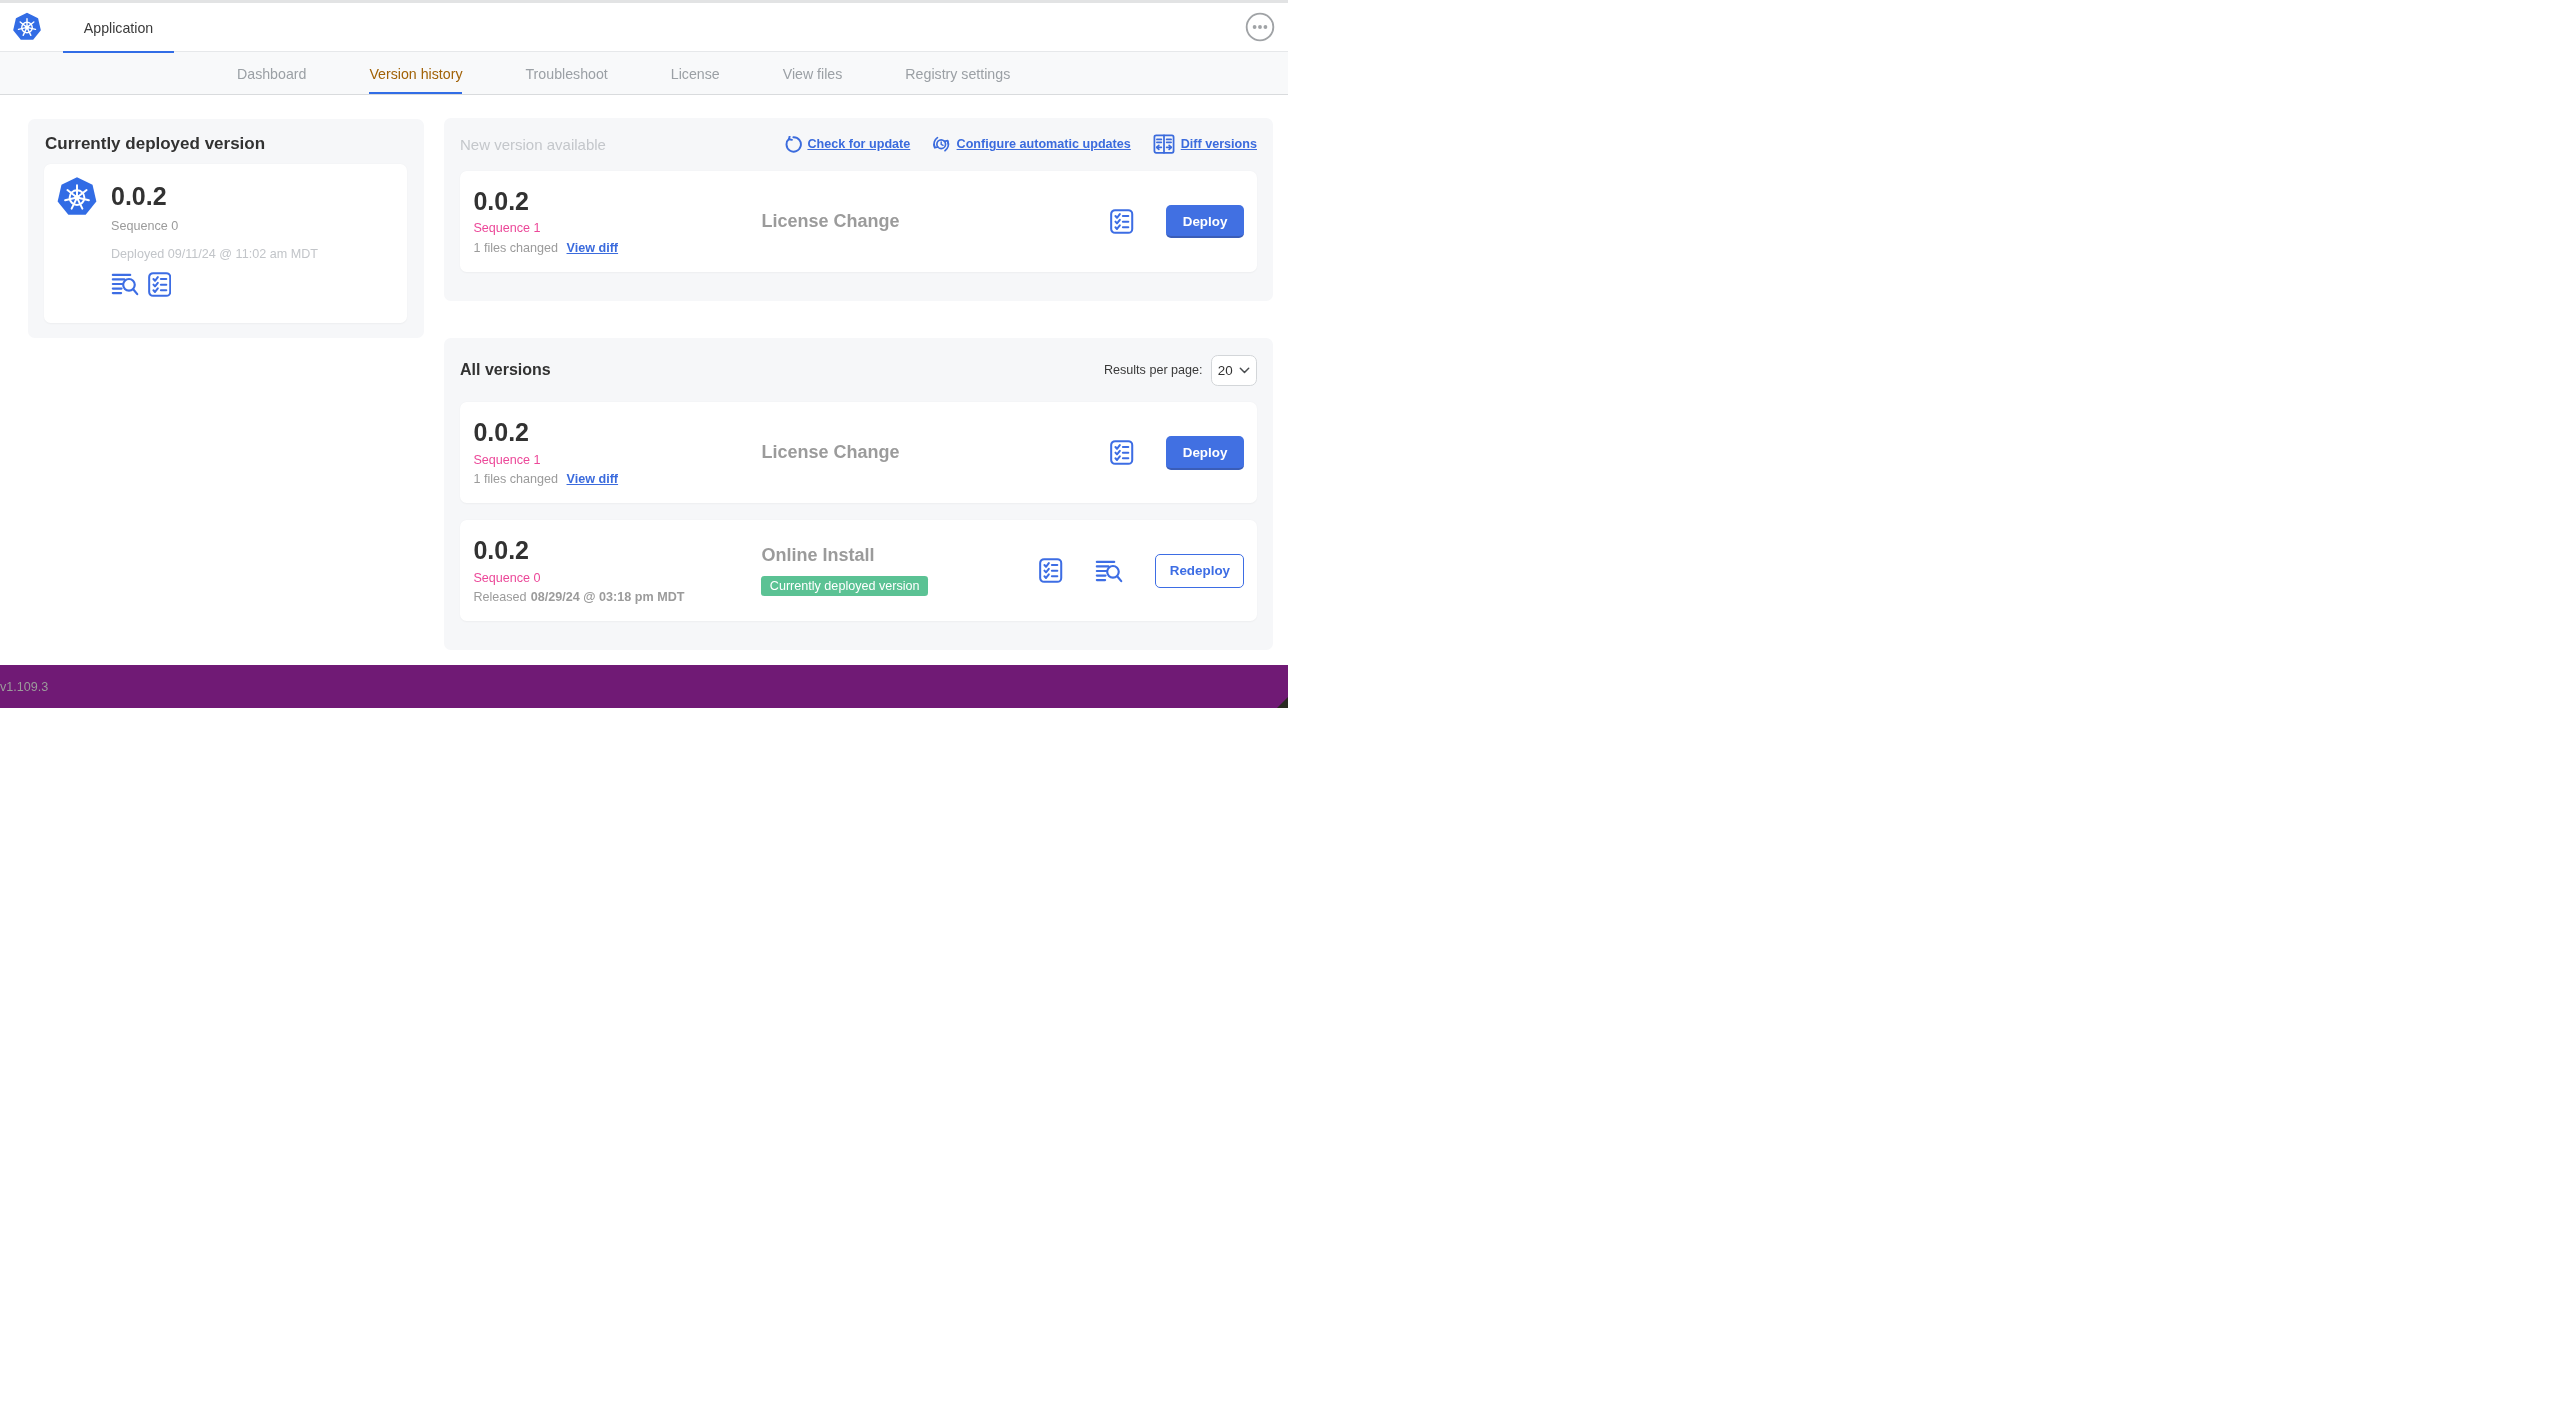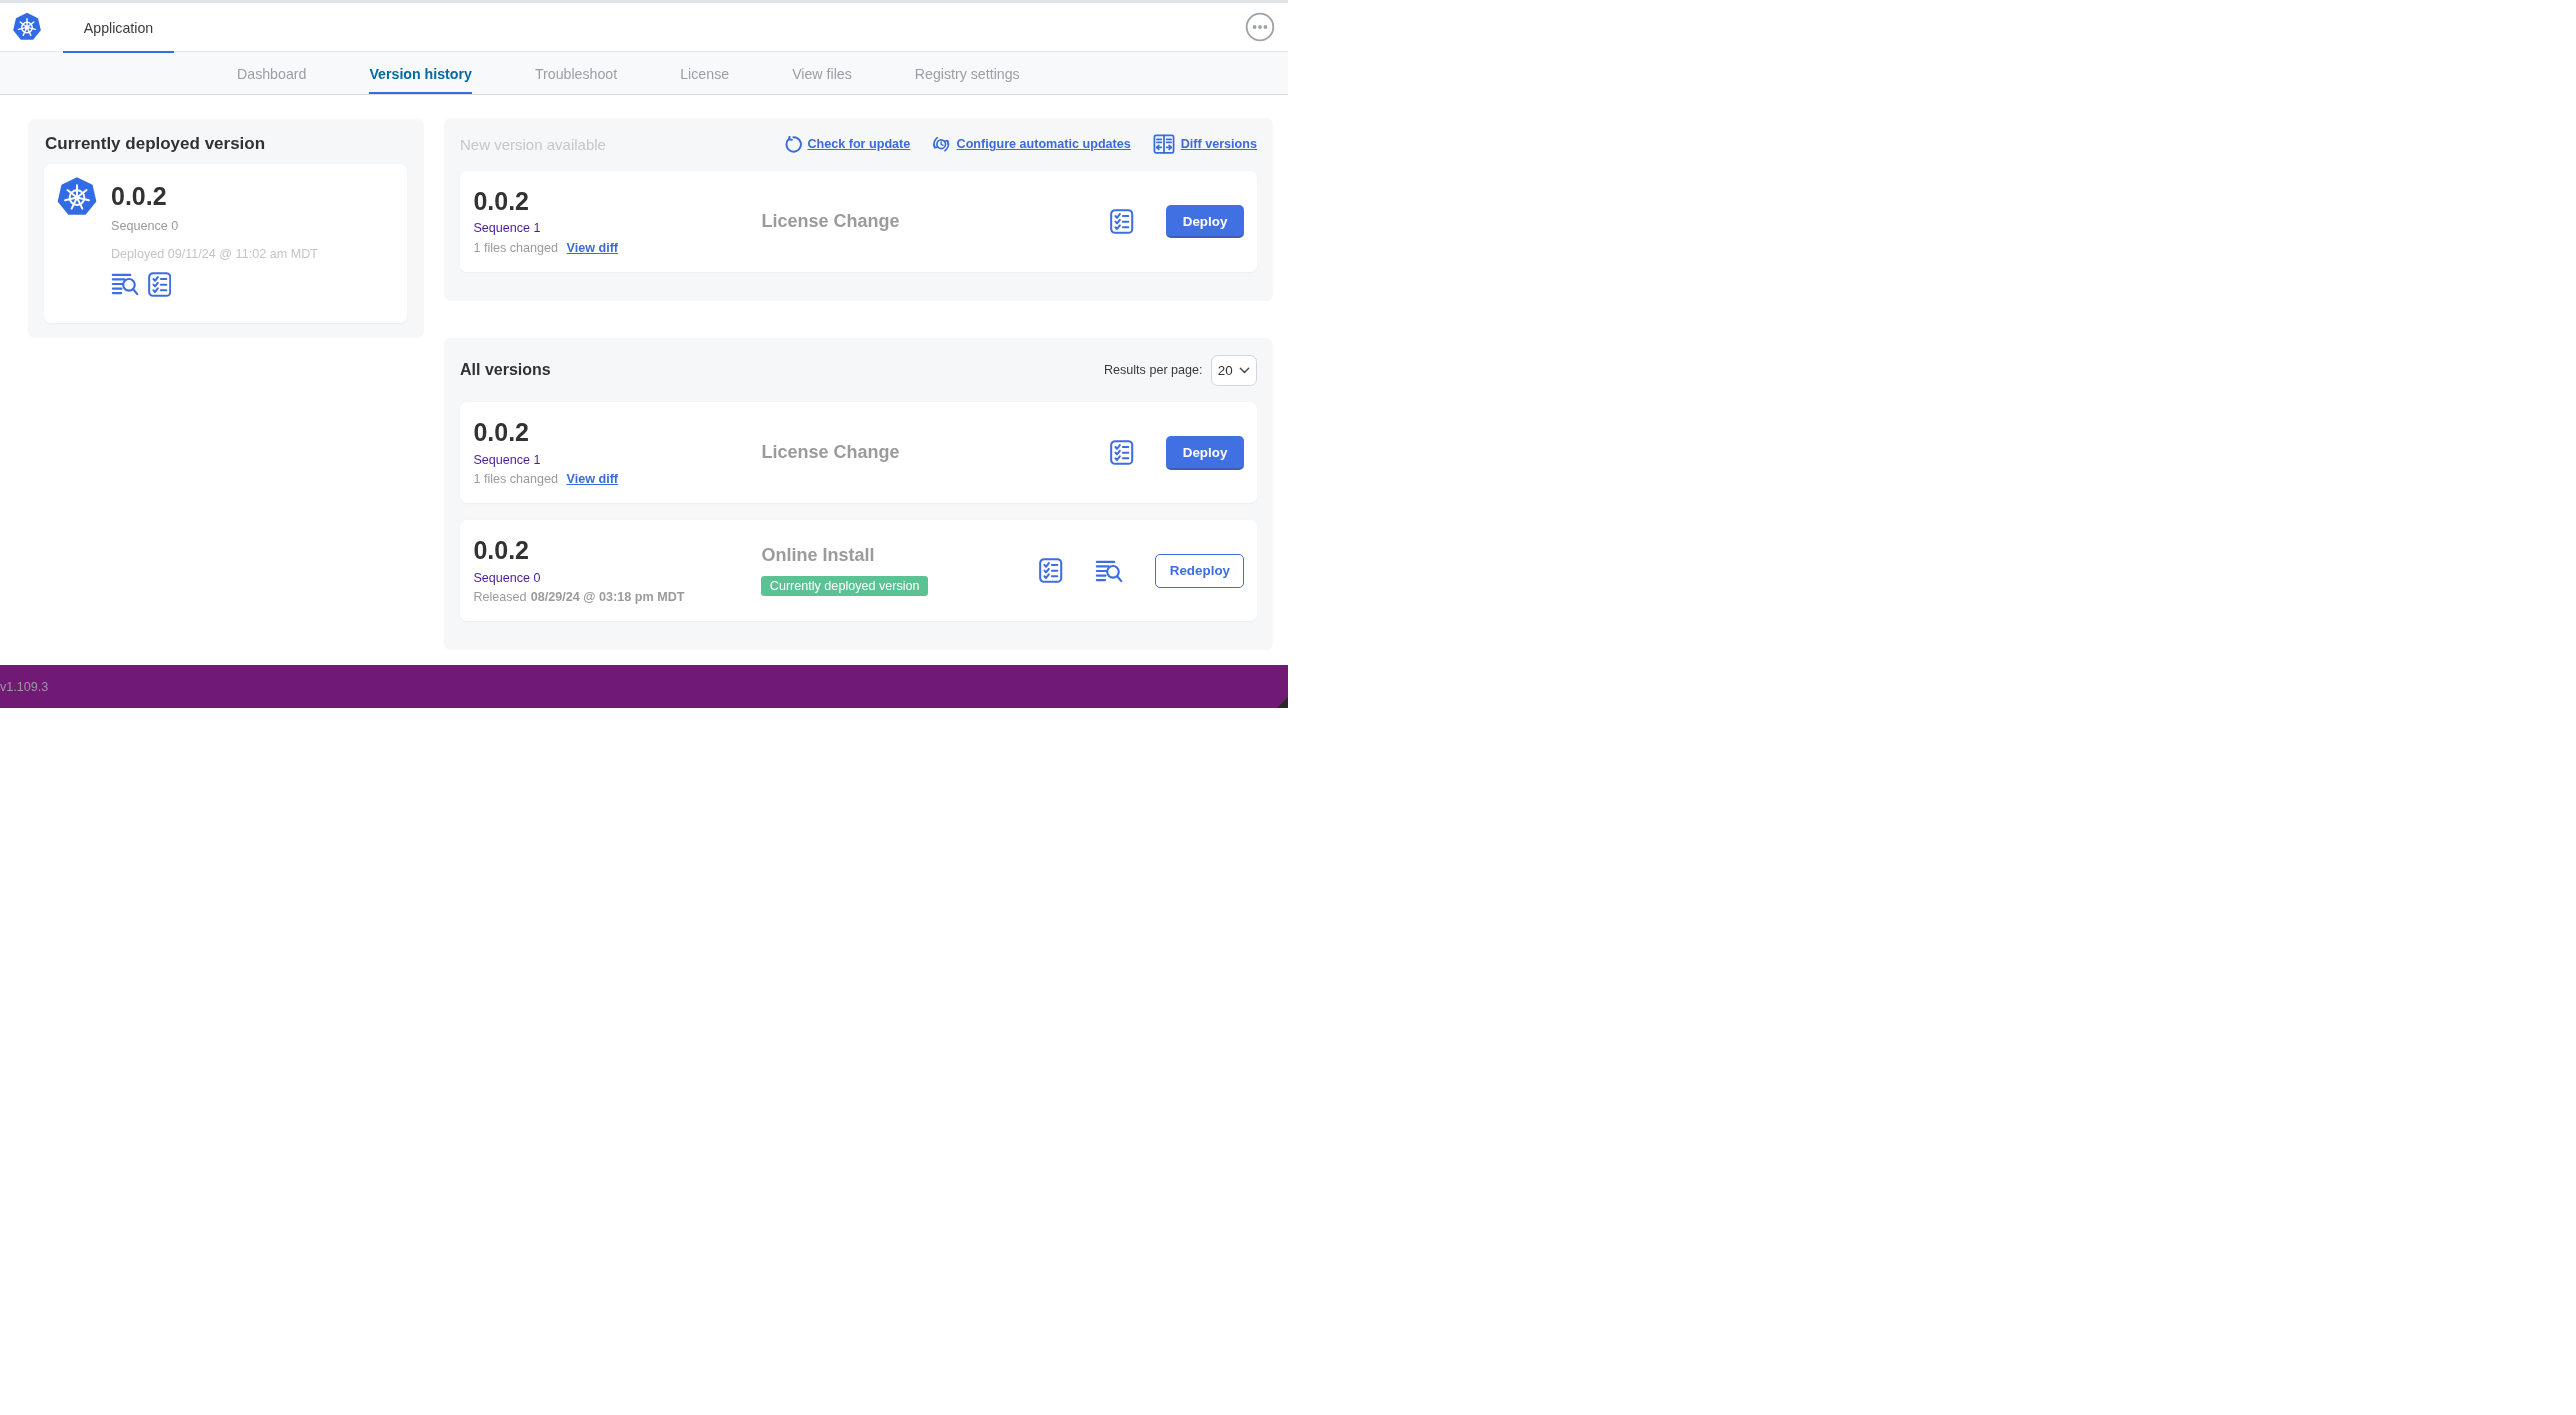--- a/index.html
+++ b/index.html
@@ -18,21 +18,21 @@
   .app-tab .label { font-size:14.2px; font-weight:500; color:#3a3a3a; }
   .app-tab .underline { position:absolute; left:0; right:0; bottom:-0.8px; height:2.5px; background:#326de6; }
   .overflow-btn { position:absolute; right:13.4px; top:9.2px; width:30px; height:30px;
                   background:transparent; border:none; cursor:pointer; padding:0; }
 
   
   .subnav { height:43px; background:#f8f9fa; border-bottom:0.8px solid #d9dbdd;
             display:flex; gap:63px; padding-left:237px; }
   .subnav a { display:flex; align-items:center; font-size:14.2px; color:#9ba0a5;
               text-decoration:none; border-bottom:2.5px solid transparent; padding-top:2.5px; cursor:pointer; }
-  .subnav a.active { color:#0369a1; font-weight:700; border-bottom-color:#326de6; }
+  .subnav a.active { color:#a16207; font-weight:400; border-bottom-color:#326de6; }
 
   
   .main { position:relative; height:570px; background:#fff; }
   .panel { position:absolute; background:#f6f7f9; border-radius:6.7px; }
   .panel-left  { left:28px;  top:23.4px;  width:396px; height:219px; }
   .panel-new   { left:444px; top:22.6px;  width:829px; height:183px; padding:0 16px; }
   .panel-all   { left:444px; top:243px; width:829px; height:312px; padding:0 16px; }
 
   .panel-left h2 { font-size:17px; font-weight:700; color:#323232; margin:15px 0 0 17px; }
   .deployed-card { margin:10px 17px 0 16px; height:159px; background:#fff; border-radius:6.7px;
@@ -58,21 +58,21 @@
   .select-box { width:46px; height:31px; background:#fff; border:0.8px solid #d3d6d9; border-radius:6.7px;
                 display:flex; align-items:center; justify-content:center; gap:6.7px; cursor:pointer; }
   .select-box .val { font-size:13.4px; color:#323232; }
 
   
   .vrow { height:101px; background:#fff; border-radius:6.7px; box-shadow:0 0.8px 1.7px rgba(0,0,0,.04);
           display:flex; align-items:center; padding:0 12.6px 0 13.4px; }
   .vrow + .vrow { margin-top:17px; }
   .v-left { width:288px; }
   .v-version { font-size:25px; font-weight:700; color:#323232; line-height:1.1; }
-  .v-seq { font-size:12.6px; color:#4c1d95; margin-top:5.9px; }
+  .v-seq { font-size:12.6px; color:#ec4899; margin-top:5.9px; }
   .v-line3 { font-size:12.6px; color:#9b9b9b; margin-top:5.9px; display:flex; gap:8.4px; align-items:baseline; }
   .v-line3 .date-bold { font-weight:700; }
   .view-diff { font-size:12.6px; font-weight:600; color:#3b6bdd; text-decoration:underline; cursor:pointer; }
   .v-mid { flex:1; align-self:center; }
   .v-source { font-size:18px; font-weight:600; color:#9b9b9b; }
   .v-badge { display:inline-block; margin-top:9.2px; background:#5bc294; color:#fff; font-size:12.6px;
              padding:3.3px 8.4px; border-radius:3.3px; }
   .v-right { display:flex; align-items:center; gap:32px; }
   .icon-btn { background:none; border:none; padding:0; cursor:pointer; display:flex; }
 

